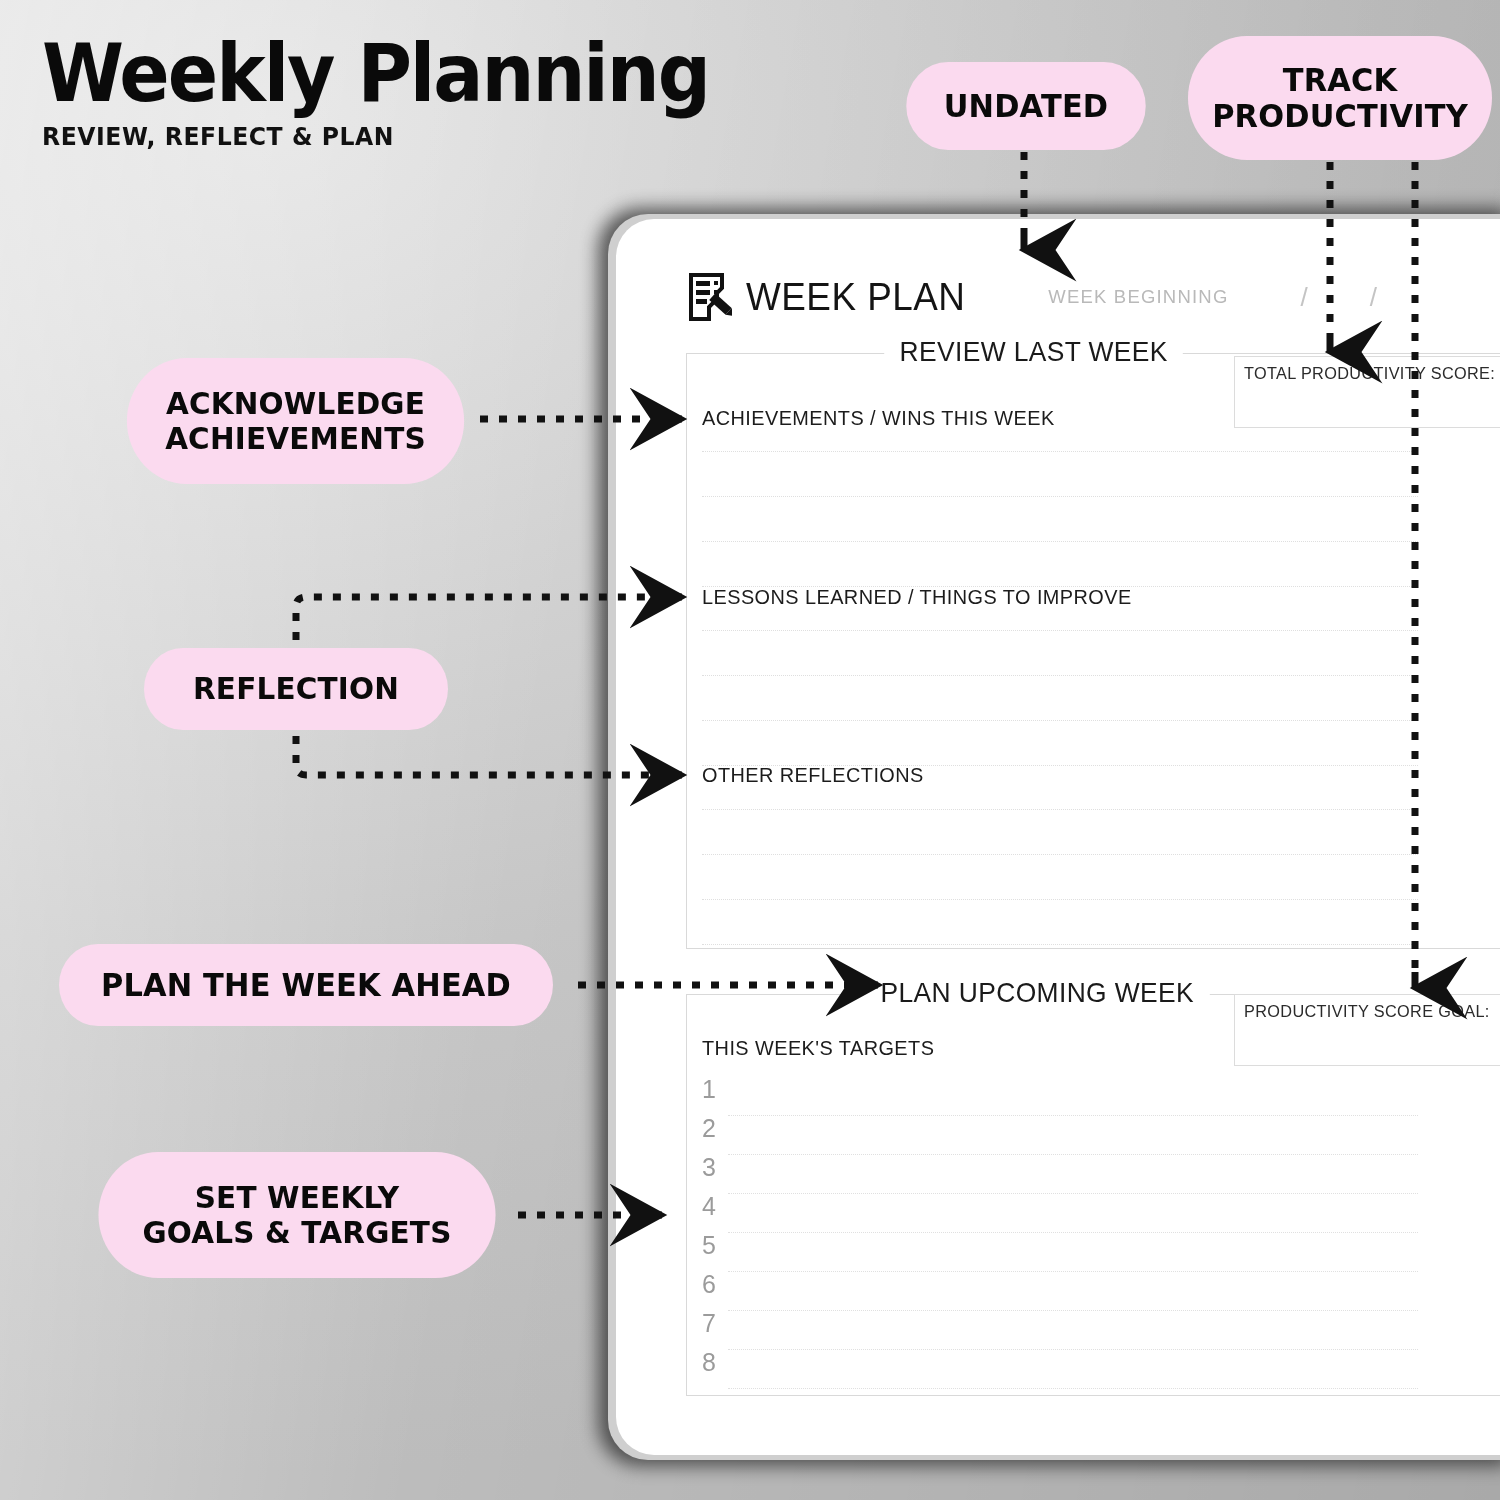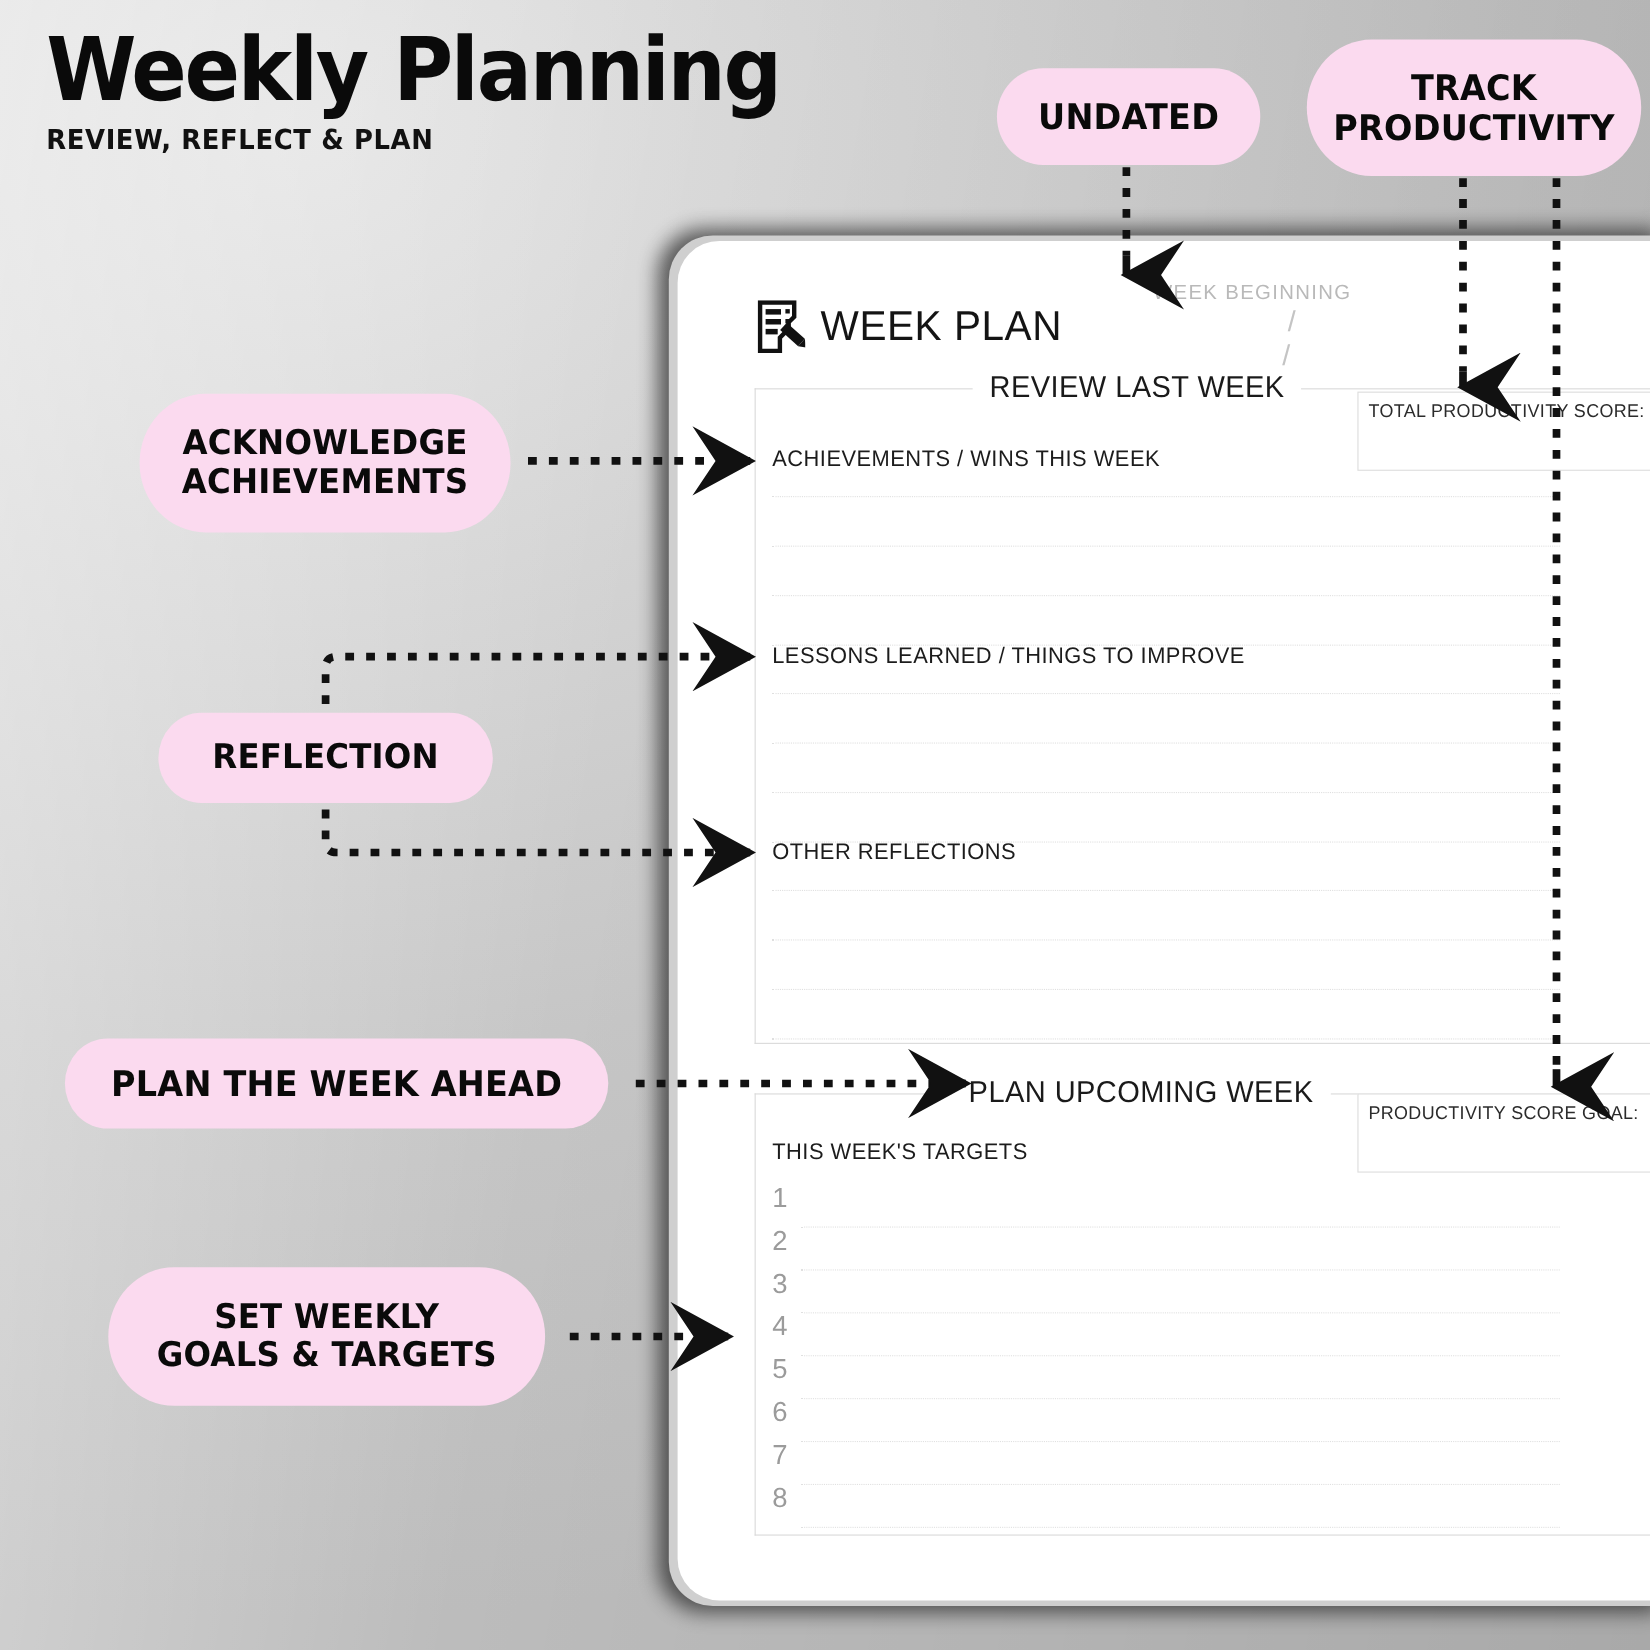--- a/index.html
+++ b/index.html
@@ -13,21 +13,21 @@
     position:absolute;inset:0;
     background:
       radial-gradient(120% 90% at 18% 8%, #e2e2e2 0%, #d2d2d2 35%, #c6c6c6 62%, #bcbcbc 100%);
   }
   #bg:after{
     content:"";position:absolute;inset:0;
     background:linear-gradient(100deg, rgba(255,255,255,.45) 0%, rgba(255,255,255,0) 38%,
                rgba(0,0,0,.05) 70%, rgba(0,0,0,.10) 100%);
   }
   
-  #title-block{position:absolute;left:42px;top:26px;z-index:6;}
+  #title-block{position:absolute;left:42px;top:36px;z-index:6;}
   #main-title{
     font-family:"DejaVu Sans", sans-serif;
     font-weight:bold;font-size:80px;line-height:.96;
     letter-spacing:-2.2px;color:#0a0a0a;
     transform:scaleX(.93);transform-origin:left center;
     white-space:nowrap;
   }
   #subtitle{
     font-family:"DejaVu Sans", sans-serif;
     font-weight:bold;font-size:25px;letter-spacing:.6px;
@@ -78,21 +78,21 @@
   #page-header{
     position:absolute;left:72px;top:46px;right:0;height:64px;
     display:flex;align-items:center;
   }
   #clipboard-icon{width:44px;height:48px;flex:none;margin-right:14px;}
   #week-plan-title{
     font-family:"Liberation Sans", sans-serif;
     font-size:38px;letter-spacing:.5px;color:#141414;
     transform:scaleX(.97);transform-origin:left center;
   }
-  #date-group{display:flex;align-items:center;margin-left:76px;color:#b9b9b9;flex-direction:column;}
+  #date-group{display:flex;align-items:center;margin-left:76px;color:#b9b9b9;}
   #week-beginning-label{
     font-size:18.5px;letter-spacing:1.2px;white-space:nowrap;
   }
   .date-slash{font-size:26px;color:#c4c4c4;}
   #slash-1{margin-left:72px;}
   #slash-2{margin-left:62px;}
   
   .section-frame{
     position:absolute;border:1px solid #d9d9d9;
     background:transparent;

